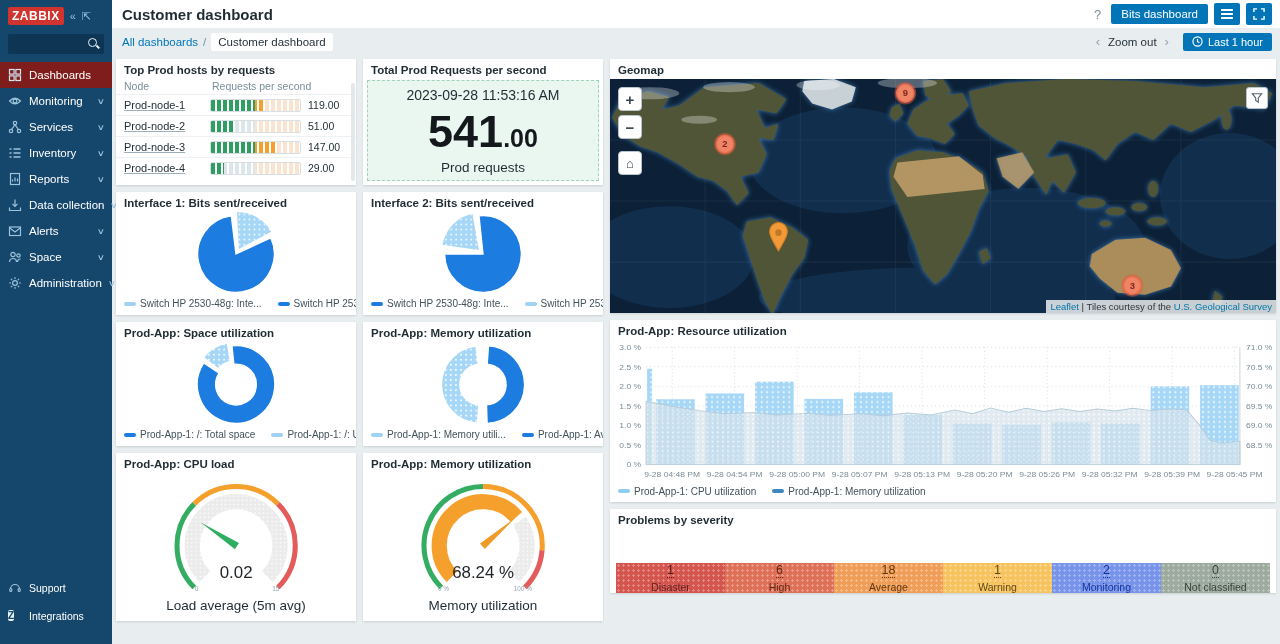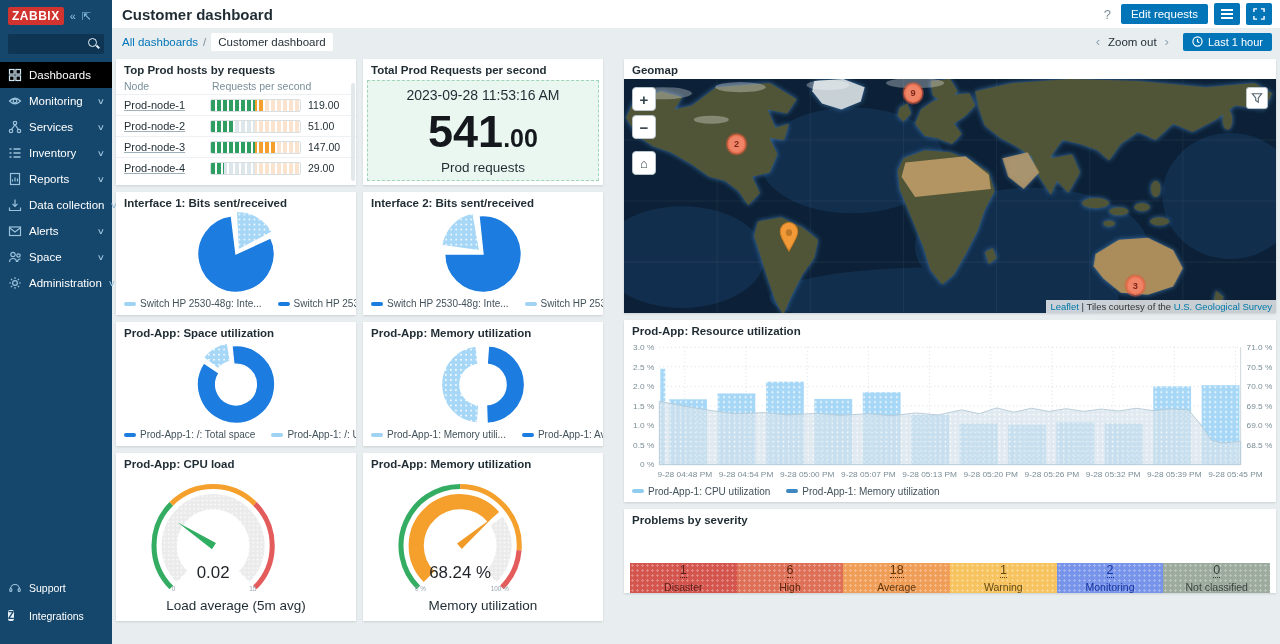--- a/index.html
+++ b/index.html
@@ -11,21 +11,21 @@
   .side-top { display:flex; align-items:center; gap:6px; padding:7px 8px 4px; }
   .logo { background:#d1332e; color:#fff; font-weight:bold; font-size:12px; letter-spacing:.5px; padding:2px 4px; border-radius:2px; }
   .side-top .wicon { color:#8fc7e8; font-size:11px; cursor:pointer; }
   .side-search { margin:5px 8px 8px; position:relative; }
   .side-search input { width:100%; height:20px; background:#0e3553; border:0; border-radius:2px; color:#cfe3f0; padding:0 20px 0 6px; font-size:11px; }
   .mag { position:absolute; right:4px; top:3px; width:13px; height:13px; }
   .mag::before { content:""; position:absolute; left:1px; top:1px; width:7px; height:7px; border:1.5px solid #e8f2f8; border-radius:50%; }
   .mag::after { content:""; position:absolute; left:9px; top:9px; width:4px; height:1.5px; background:#e8f2f8; transform:rotate(45deg); }
   .side-menu { flex:1; }
   .side-item { display:flex; align-items:center; gap:7px; padding:6px 8px; font-size:11.5px; cursor:pointer; color:#ffffff; }
-  .side-item.active { background:#000000; }
+  .side-item.active { background:#7f1d1d; }
   .side-item .sicon { width:14px; height:14px; flex-shrink:0; }
   .side-item .sicon svg { display:block; }
   .side-item .slabel { flex:1; white-space:nowrap; }
   .side-item .chev { color:#9cc3dc; font-size:8px; transform:scaleX(1.4); }
   .side-footer { padding:6px 0 14px; }
   .side-footer .side-item { font-size:10.5px; padding:7px 8px; }
   .zbox { width:13px; height:13px; background:#e8f2f8; color:#15466b; font-size:10px; font-weight:bold; text-align:center; line-height:13px; border-radius:2px; }
 
   
   .main { flex:1; display:flex; flex-direction:column; min-width:0; }
@@ -41,21 +41,21 @@
   .crumb-link { color:#0275b8; text-decoration:none; cursor:pointer; }
   .crumb-sep { color:#7a8f9a; margin:0 5px; }
   .crumb-chip { background:#fff; padding:3px 7px; border-radius:2px; cursor:pointer; }
   .toolbar .spacer { flex:1; }
   .tb-chev { color:#90a4ae; font-size:13px; padding:0 8px; cursor:pointer; }
   .zoom-out { cursor:pointer; }
   .time-chip { background:#0275b8; color:#fff; display:flex; align-items:center; gap:5px; padding:3px 9px; border-radius:2px; font-size:11px; cursor:pointer; margin-left:6px; }
 
   .content { flex:1; display:flex; gap:7px; padding:4px; min-height:0; }
   .left-col { width:487px; display:grid; grid-template-columns:240px 240px; grid-template-rows:126px 123px 124px 168px; gap:7px; flex-shrink:0; }
-  .right-col { flex:1; display:flex; flex-direction:column; gap:7px; min-width:0;margin-left:14px; }
+  .right-col { flex:1; display:flex; flex-direction:column; gap:7px; min-width:0; }
 
   .widget { background:#fff; box-shadow:0 1px 2px rgba(0,0,0,.12); display:flex; flex-direction:column; min-height:0; overflow:hidden; position:relative; }
   .wtitle { font-size:11.5px; font-weight:bold; padding:5px 8px 3px; white-space:nowrap; }
 
   
   .thead { display:flex; padding:1px 8px 2px; font-size:10.5px; color:#7a8f9a; }
   .thead .c1 { width:88px; }
   .trow { display:flex; align-items:center; padding:0 8px; height:21px; border-top:1px solid #eef1f3; font-size:11px; }
   .node-link { width:86px; color:#1f2c33; text-decoration:underline; text-decoration-color:#9fb0b8; cursor:pointer; }
   .gbar { flex:1; height:13px; border:1px solid #d8dfe3; border-radius:2px; margin-right:7px; }
@@ -75,21 +75,21 @@
   svg.pie { height:100%; max-height:92px; width:100%; }
   .legend { display:flex; gap:16px; padding:2px 8px 6px; font-size:10px; color:#42525b; white-space:nowrap; overflow:hidden; }
   .legend-item { display:flex; align-items:center; gap:4px; cursor:pointer; }
   .dash { width:12px; height:4px; border-radius:2px; flex-shrink:0; }
   .dash.solid { background:#1c7ce0; }
   .dash.dots { background:#9fd2f3; }
   .dash.cpu { background:#8fcdee; }
   .dash.mem { background:#3e87c0; }
 
   
-  .gauge-wrap { flex:1; display:flex; align-items:center; min-height:0; }
+  .gauge-wrap { flex:1; display:flex; align-items:center; justify-content:center; min-height:0; }
   svg.gauge { height:100%; max-height:126px; }
   .gauge-cap { text-align:center; font-size:13.5px; padding:0 4px 8px; }
 
   
   .geo { height:254px; flex-shrink:0; }
   .map-area { flex:1; position:relative; min-height:0; }
   .map-area > svg { display:block; width:100%; height:100%; }
   .map-controls { position:absolute; left:8px; top:8px; display:flex; flex-direction:column; gap:4px; }
   .map-btn { width:24px; height:24px; background:#fff; border:1px solid #b9c4ca; border-radius:4px; font-size:15px; font-weight:bold; color:#35444c; display:flex; align-items:center; justify-content:center; cursor:pointer; }
   .map-btn.home { margin-top:8px; font-size:13px; }
@@ -272,21 +272,21 @@
         <span class="slabel">Integrations</span>
       </div>
     </div>
   </aside>
 
   <div class="main">
     <div class="page-header">
       <h1>Customer dashboard</h1>
       <div class="header-actions">
         <span class="help">?</span>
-        <button class="btn-primary">Edit requests</button>
+        <button class="btn-primary">Bits dashboard</button>
         <button class="btn-icon">
             <span class="burger"></span>
           </button>
         <button class="btn-icon">
           <svg width="14" height="14" viewBox="0 0 22 22">
               <path d="M3,8 V3 h5 M14,3 h5 v5 M19,14 v5 h-5 M8,19 H3 v-5" fill="none" stroke="#fff" stroke-width="2.2"></path>
             </svg>
         </button>
       </div>
     </div>

